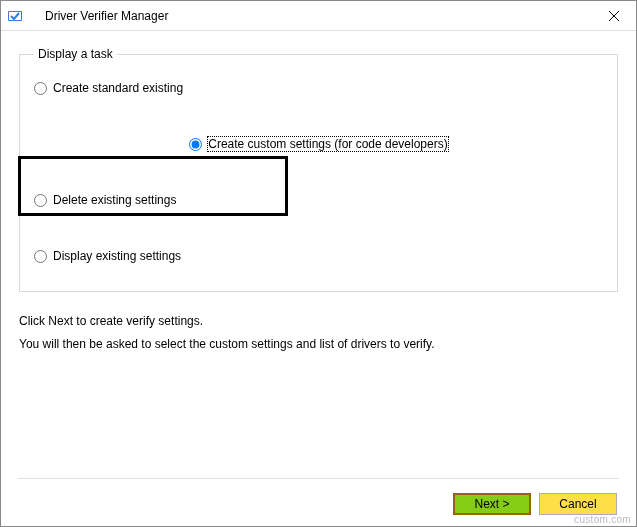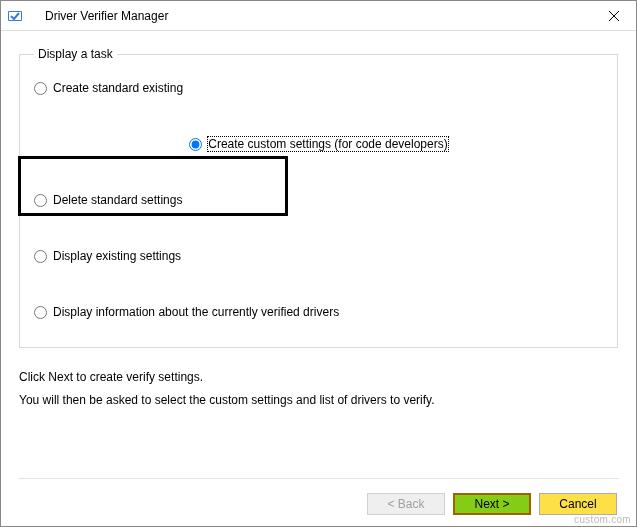--- a/index.html
+++ b/index.html
@@ -157,41 +157,36 @@
       <label>Create standard existing</label>
     </div>
 
     <div class="radio-row" style="margin-top:28px;justify-content:center;">
       <input type="radio" name="task" checked="" style="">
       <label class="dotted-focus">Create custom settings (for code developers)</label>
     </div>
 
     <div class="radio-row" style="margin-top:42px;">
       <input type="radio" name="task" style="">
-      <label>Delete standard settings</label>
+      <label>Delete existing settings</label>
     </div>
 
     <div class="radio-row">
       <input type="radio" name="task" style="">
       <label>Display existing settings</label>
     </div>
 
-    <div class="radio-row">
-      <input type="radio" name="task" style="">
-      <label>Display information about the currently verified drivers</label>
-    </div>
   </fieldset>
 
   <div class="instructions">
     <div>Click Next to create verify settings.</div>
     <div>You will then be asked to select the custom settings and list of drivers to verify.</div>
   </div>
 </div>
 
 <div class="sep-line"></div>
 
 <div class="button-bar">
-  <button class="winbtn" disabled="">&lt; Back</button>
   <button class="winbtn default">Next &gt;</button>
   <button class="winbtn">Cancel</button>
 </div>
 
 <div class="watermark">custom.com</div>
 
 </body></html>

